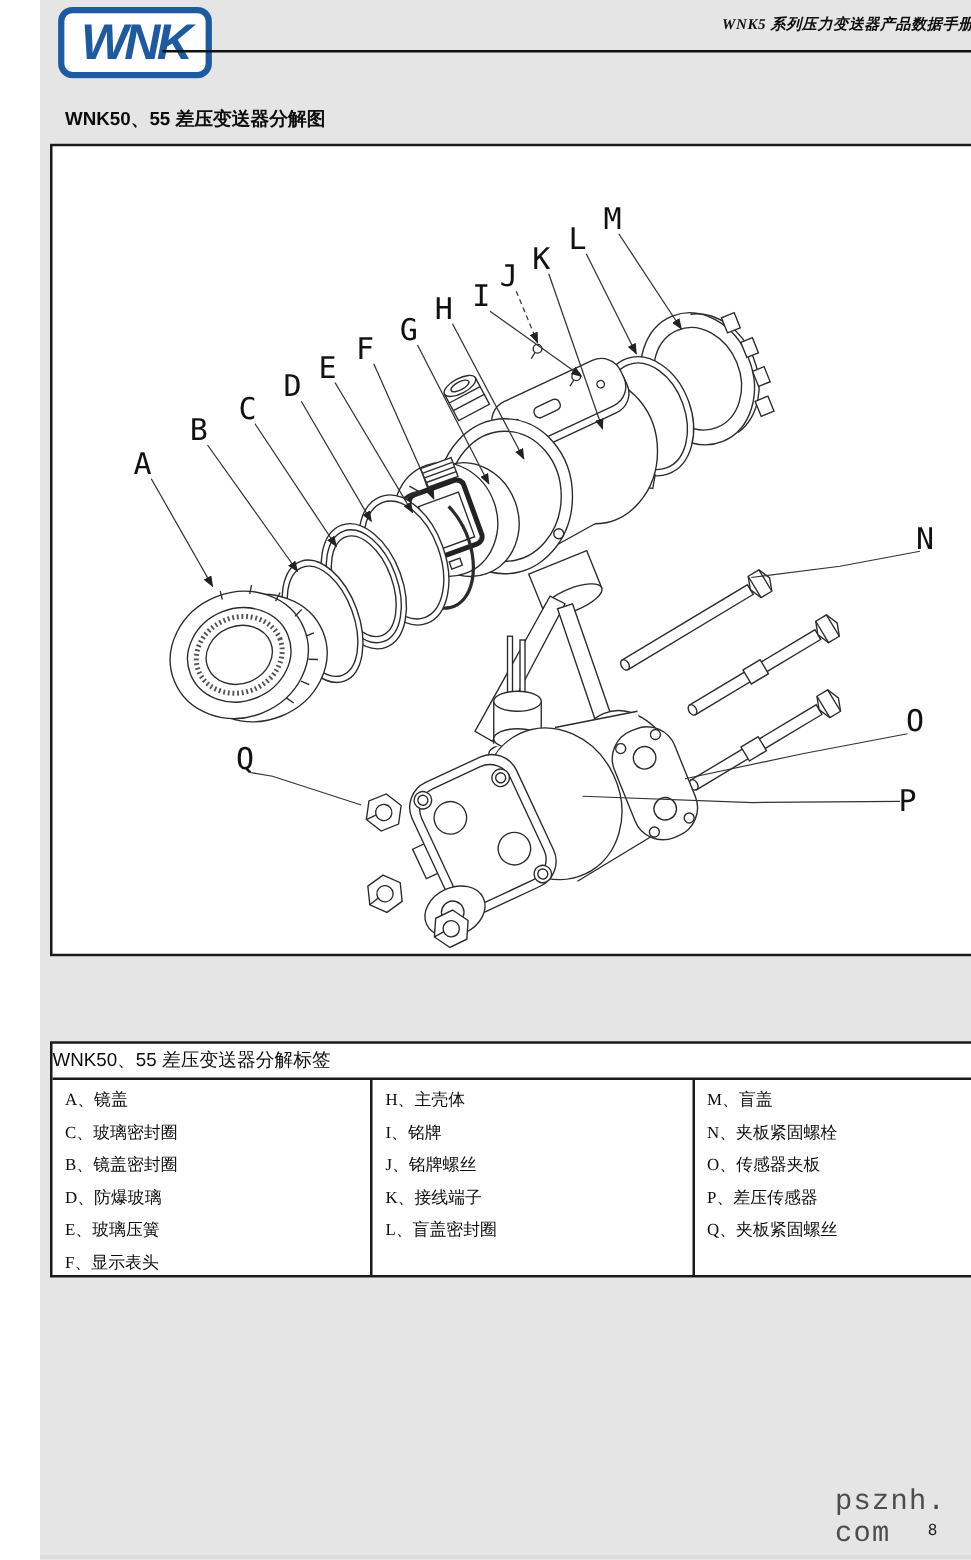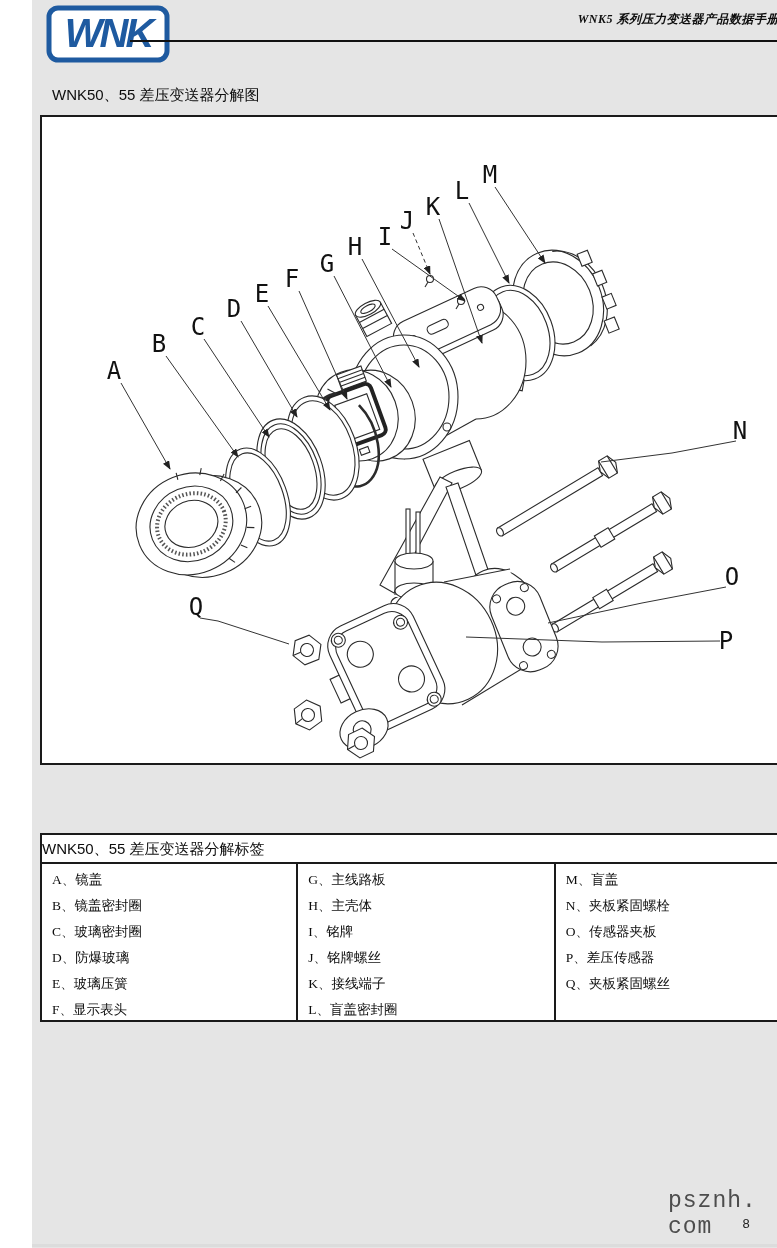--- a/index.html
+++ b/index.html
@@ -3,21 +3,21 @@
 <meta charset="utf-8">
 <style>
   html,body{margin:0;padding:0;background:#fff;}
   .page{position:relative;width:777px;height:1248px;background:#e5e5e5;overflow:hidden;
         font-family:"Liberation Sans","DejaVu Sans",sans-serif;color:#111;margin-left:32px;}
   
   .logo-wrap{position:absolute;left:14px;top:5px;width:124px;height:58px;}
   .manual-title{position:absolute;right:30px;top:11px;font-size:12px;font-weight:bold;font-style:italic;
         font-family:"Liberation Serif","DejaVu Serif",serif;letter-spacing:.5px;color:#0d0d0d;}
   .header-rule{position:absolute;left:98px;right:30px;top:40px;height:2px;background:#111;}
-  .section-title{position:absolute;left:20px;top:86px;font-size:15px;font-weight:normal;color:#0d0d0d;}
+  .section-title{position:absolute;left:20px;top:86px;font-size:15px;font-weight:bold;color:#0d0d0d;}
   
   .diagram-box{position:absolute;left:8px;top:115px;width:757px;height:650px;border:2px solid #1a1a1a;
         box-sizing:border-box;background:#fff;}
   .diagram-box svg{display:block;width:100%;height:100%;}
   .lbl{font-family:"DejaVu Sans Mono","Liberation Mono",monospace;font-size:24px;fill:#111;text-anchor:middle;}
   .s{stroke:#2b2b2b;stroke-width:1.1;fill:none;}
   .w{stroke:#2b2b2b;stroke-width:1.1;fill:#fff;}
   .ld{stroke:#333;stroke-width:1;fill:none;}
   
   .parts-table{position:absolute;left:8px;top:833px;width:757px;border:2px solid #1a1a1a;
@@ -317,28 +317,27 @@
         <text class="lbl" x="154" y="498">Q</text>
       </g>
     </svg>
   </div>
 
   <div class="parts-table">
     <div class="pt-header">WNK50、55 差压变送器分解标签</div>
     <div class="pt-body">
       <div class="pt-col pt-col-1">
         <div class="pt-item">A、镜盖</div>
+        <div class="pt-item">C、玻璃密封圈</div>
         <div class="pt-item">B、镜盖密封圈</div>
-        <div class="pt-item">C、玻璃密封圈</div>
         <div class="pt-item">D、防爆玻璃</div>
         <div class="pt-item">E、玻璃压簧</div>
         <div class="pt-item">F、显示表头</div>
       </div>
       <div class="pt-col pt-col-2">
-        <div class="pt-item">G、主线路板</div>
         <div class="pt-item">H、主壳体</div>
         <div class="pt-item">I、铭牌</div>
         <div class="pt-item">J、铭牌螺丝</div>
         <div class="pt-item">K、接线端子</div>
         <div class="pt-item">L、盲盖密封圈</div>
       </div>
       <div class="pt-col pt-col-3">
         <div class="pt-item">M、盲盖</div>
         <div class="pt-item">N、夹板紧固螺栓</div>
         <div class="pt-item">O、传感器夹板</div>

